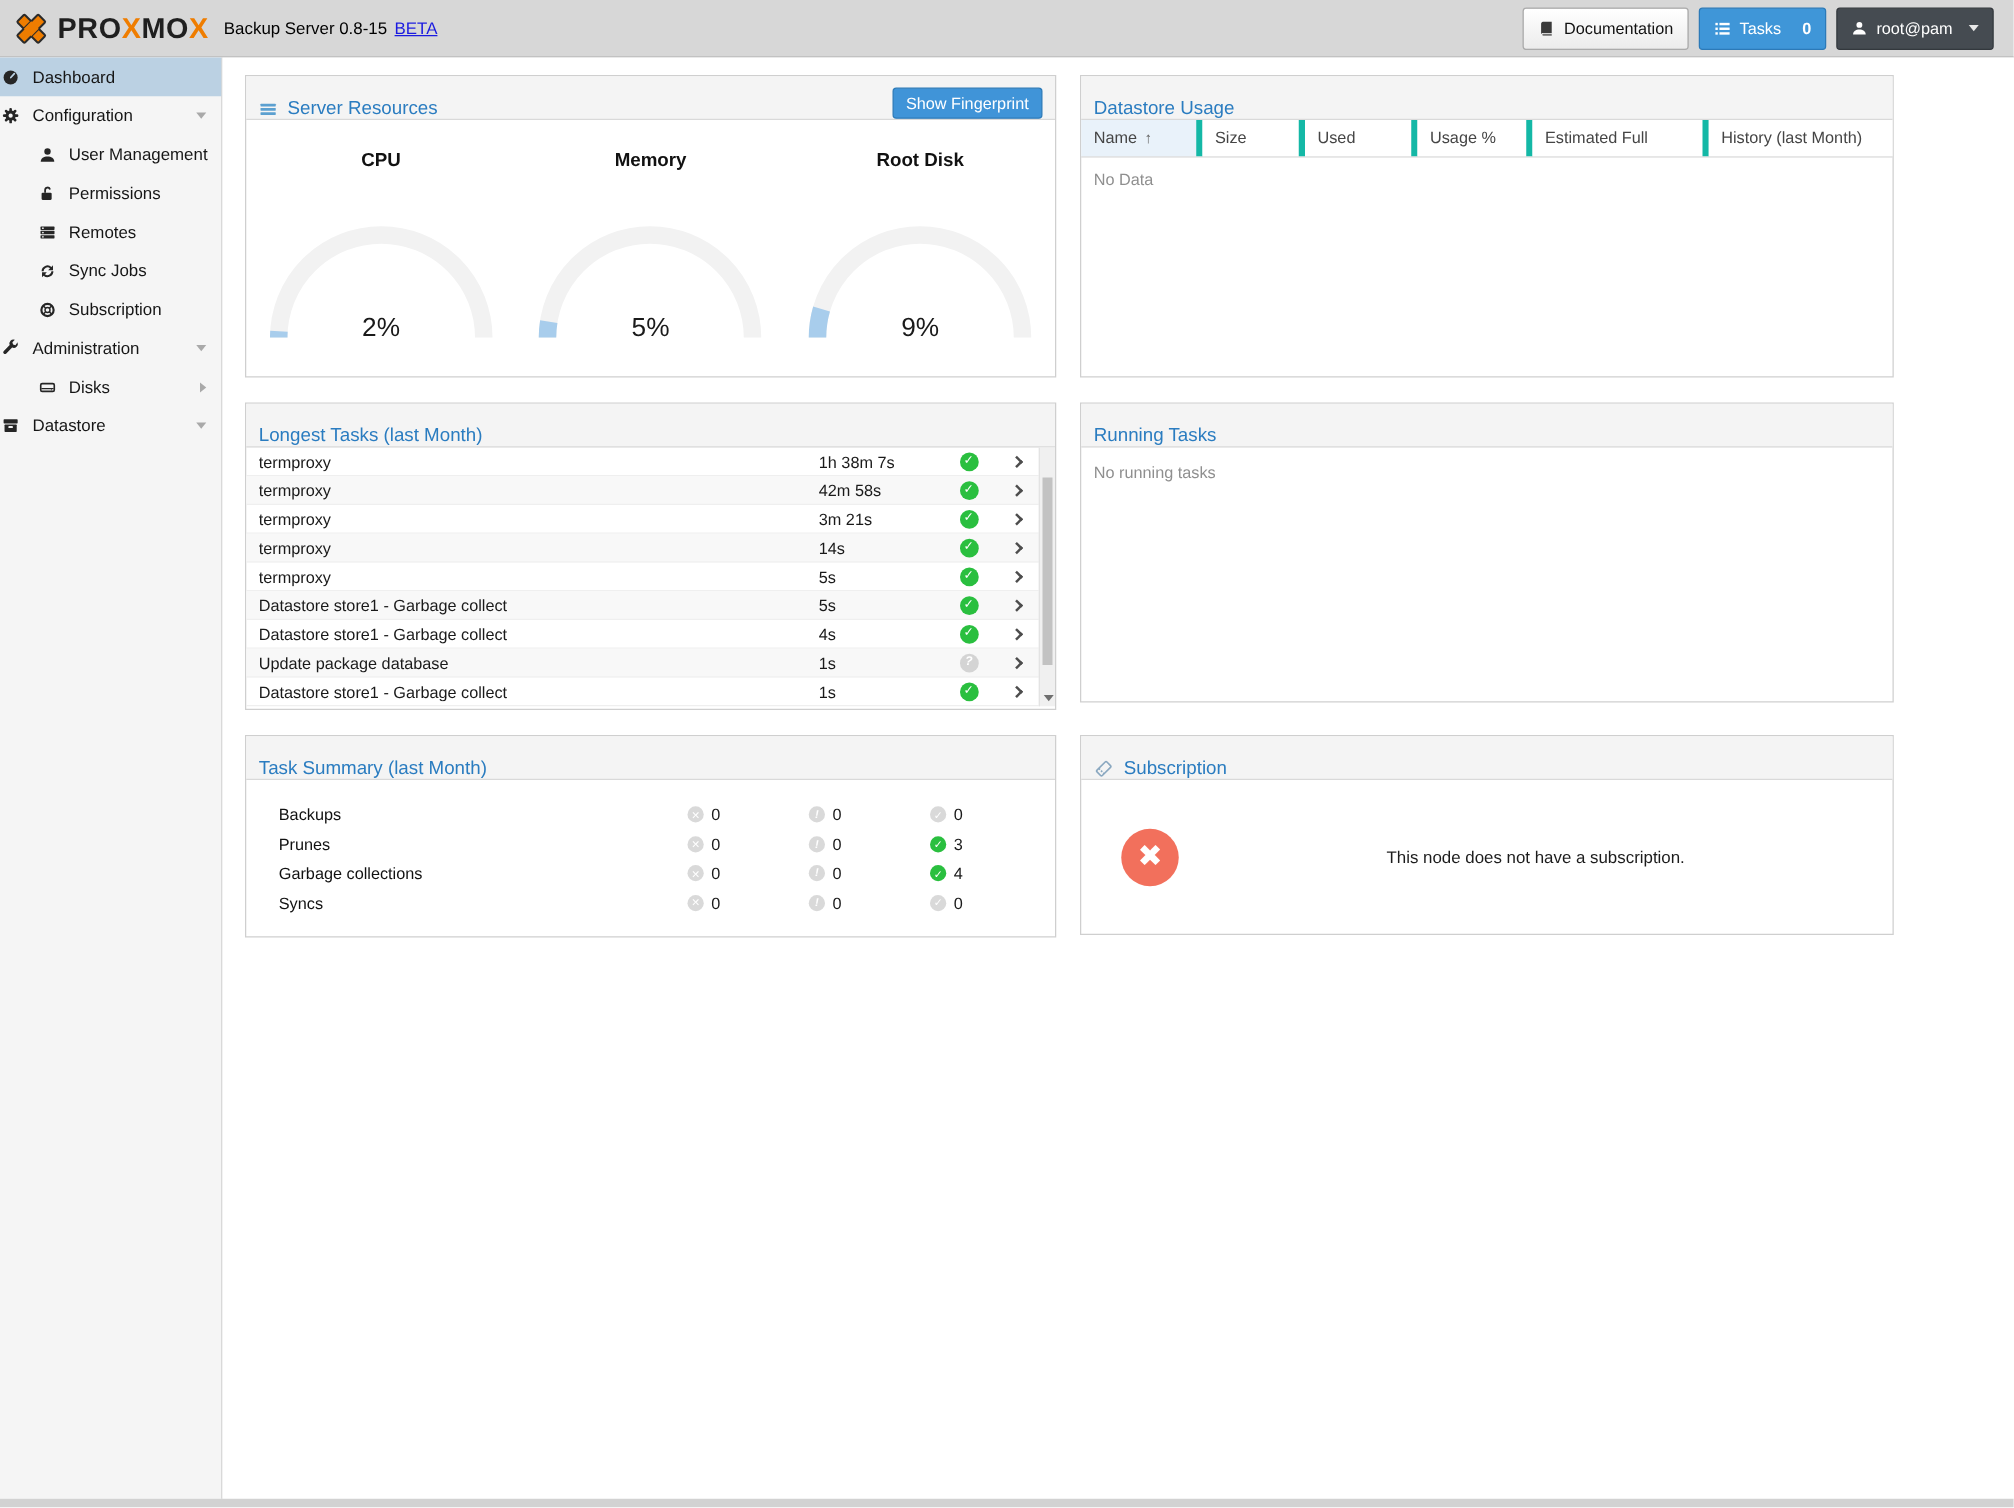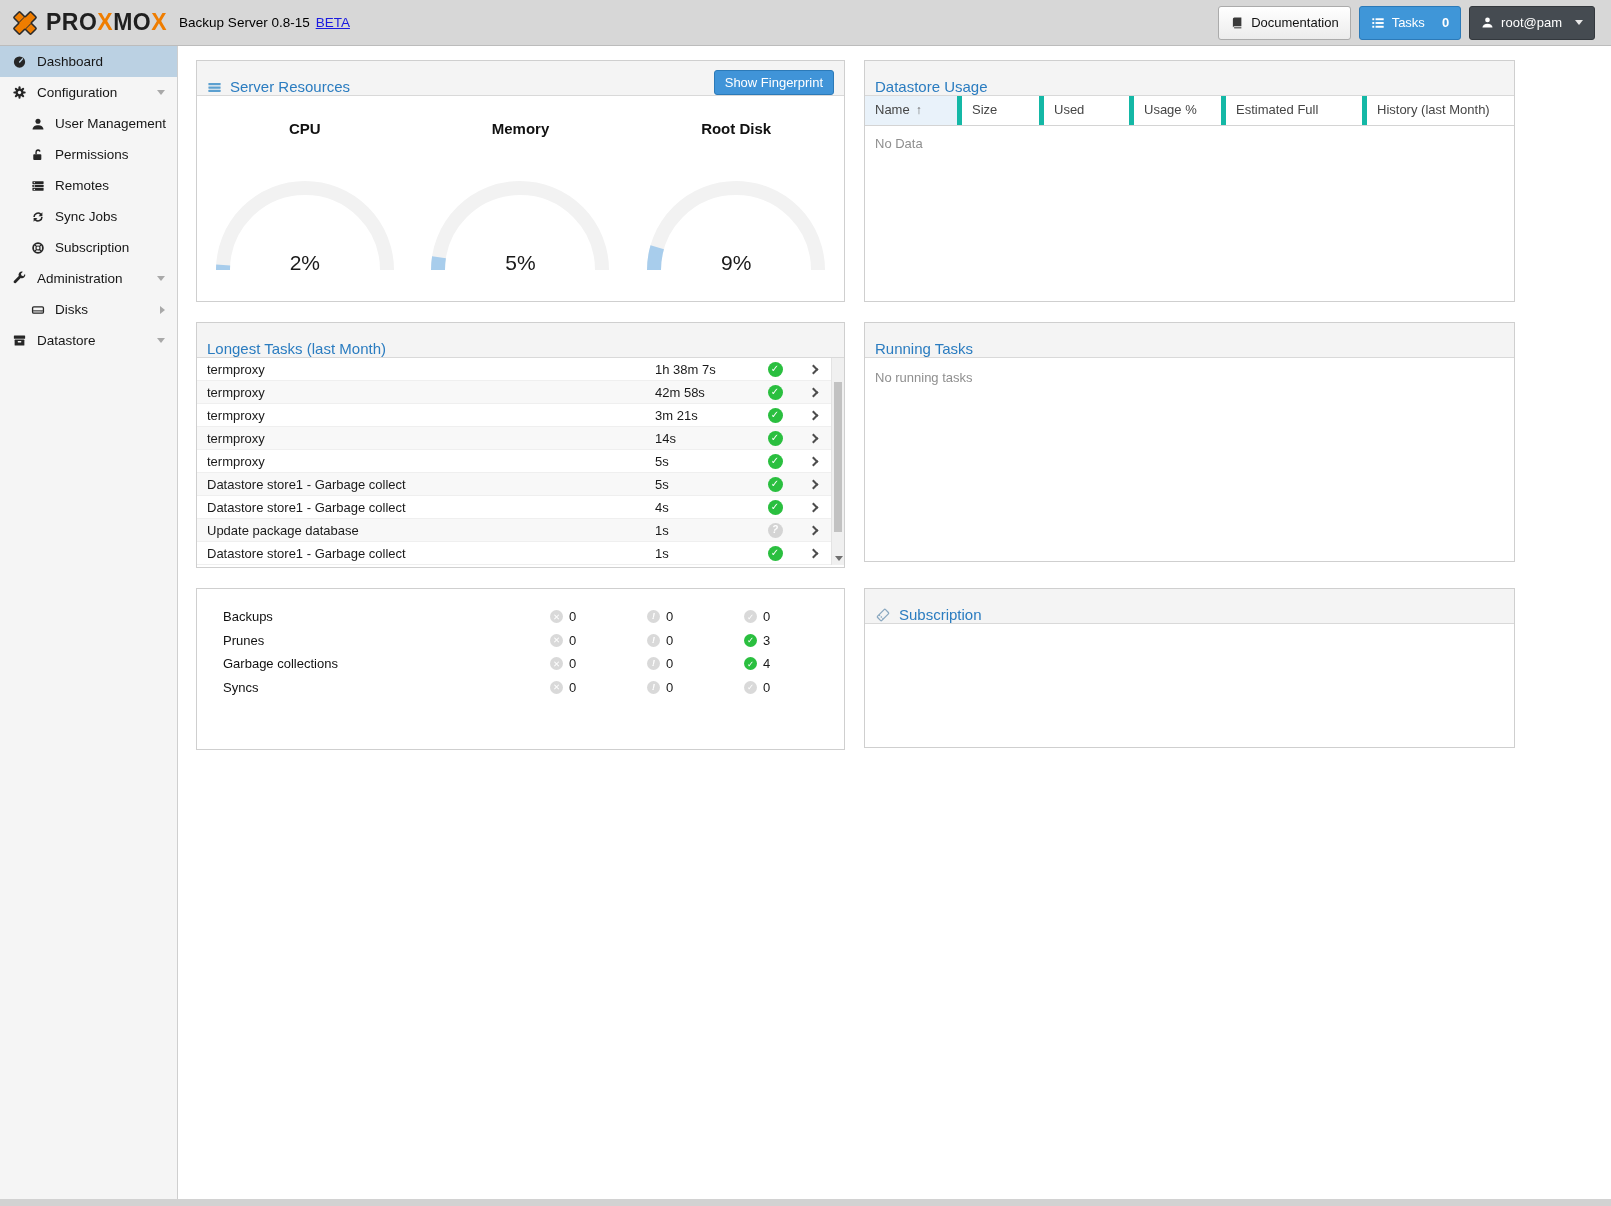--- a/index.html
+++ b/index.html
@@ -22,21 +22,21 @@
   .btn-user { background:#454b51; border:1px solid #33383d; color:#fff; }
   .caret-dn-w { width:0; height:0; border-left:4px solid transparent; border-right:4px solid transparent; border-top:5px solid #e8e8e8; margin-left:6px; }
 
   
   .main { display:flex; height:1153px; }
   .sidebar { width:178px; background:#f5f5f5; border-right:1px solid #cfcfcf; padding-top:0; flex:none; }
   .content { flex:1; background:#fff; }
 
   
   .nav-item { height:31px; display:flex; align-items:center; font-size:13.5px; color:#161616; cursor:pointer; }
-  .nav-item.lvl1 { padding-left:11px; }
+  .nav-item.lvl1 { }
   .nav-item.lvl2 { padding-left:29px; }
   .nav-item.selected { background:#bbd1e3; }
   .nicon { width:17px; display:inline-flex; justify-content:center; margin-right:9px; flex:none; }
   .nicon svg { display:block; }
   .grp-caret { margin-left:auto; margin-right:12px; }
   .caret-dn { width:0;height:0;border-left:4.5px solid transparent;border-right:4.5px solid transparent;border-top:5px solid #a9a9a9; }
   .caret-rt { width:0;height:0;border-top:4.5px solid transparent;border-bottom:4.5px solid transparent;border-left:5px solid #a9a9a9; }
 
   
   .page-title { height:40px; background:#f5f5f5; border-bottom:1px solid #dadada; display:flex; align-items:center; padding-left:17px; font-size:16px; color:#2a7cc0; }
@@ -442,20 +442,23 @@
         </div>
 
         <div class="panel h2r">
           <div class="panel-h">
             <span>Running Tasks</span>
           </div>
           <div class="rt-empty">No running tasks</div>
         </div>
 
         <div class="panel h3l">
+          <div class="panel-h">
+            <span>Task Summary (last Month)</span>
+          </div>
           <div class="ts-body">
             <div class="ts-row">
               <span class="ts-label">Backups</span>
               <span class="ts-stat">
                   <i class="sico ico-x"></i>
                   <span>0</span>
                 </span>
               <span class="ts-stat">
                   <i class="sico ico-warn"></i>
                   <span>0</span>
@@ -518,20 +521,24 @@
             <span class="hicon">
               <svg width="16" height="16" viewBox="0 0 16 16">
                   <g transform="rotate(-45 8 8)" fill="none" stroke="#8aa8c0" stroke-width="1.3">
                     <rect x="2.4" y="5" width="11.2" height="6" rx="1"></rect>
                     <path d="M5.4 5v6" stroke-dasharray="1.4 1.1"></path>
                   </g>
                 </svg>
             </span>
             <span>Subscription</span>
           </div>
+          <div class="sub-body">
+            <div class="sub-x"></div>
+            <div class="sub-msg">This node does not have a subscription.</div>
+          </div>
         </div>
 
       </div>
     </section>
   </div>
 
   <div class="bottom-strip"></div>
 </div>
 
 </body></html>

